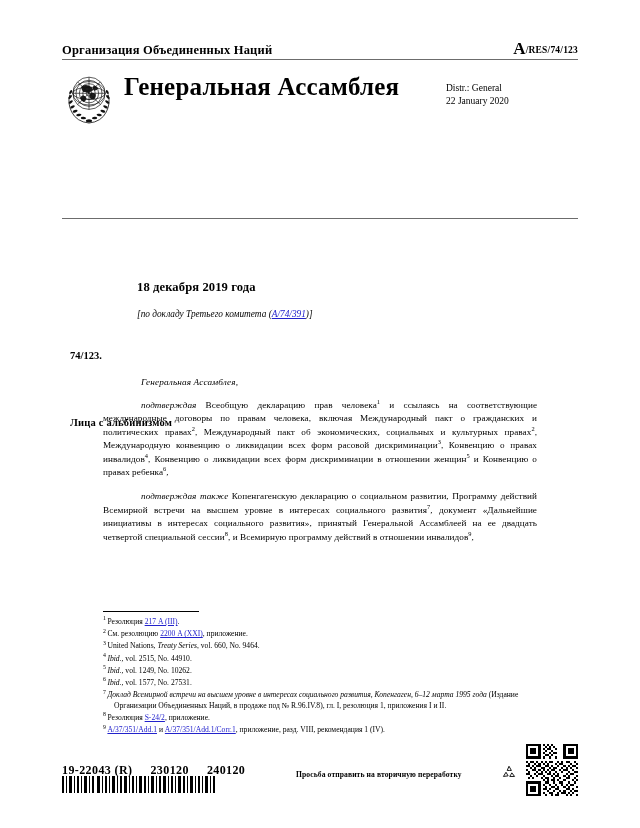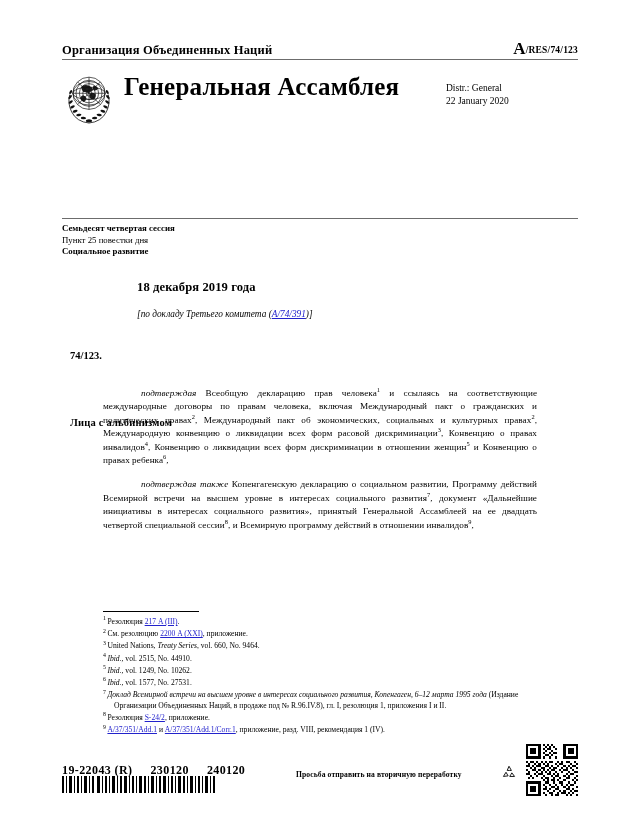--- a/index.html
+++ b/index.html
@@ -296,39 +296,35 @@
       </div>
       <div class="ga-title">Генеральная Ассамблея</div>
       <div class="distr">
         <div>Distr.: General</div>
         <div>22 January 2020</div>
       </div>
     </div>
   </div>
 
   <div class="rule-session"></div>
-  <div class="session">
-    <div class="b">Семьдесят четвертая сессия</div>
-    <div>Пункт 25 повестки дня</div>
-    <div class="b">Социальное развитие</div>
-  </div>
 
   <div class="res-head">
     <div class="res-title">
       <div>18 декабря 2019 года</div>
     </div>
     <div class="res-source"><span>[</span><span>по докладу Третьего комитета (</span><a class="lnk" href="#">A/74/391</a><span>)]</span></div>
   </div>
 
   <div class="res-no-row">
     <div class="res-no">74/123.</div>
     <div class="res-subject">Лица с альбинизмом</div>
   </div>
 
   <div class="body">
+    <div class="ga-lead">Генеральная Ассамблея,</div>
 
     <p class="para"><i>подтверждая</i><span> Всеобщую декларацию прав человека</span><sup>1</sup><span> и ссылаясь на соответствующие международные договоры по правам человека, включая Международный пакт о гражданских и политических правах</span><sup>2</sup><span>, Международный пакт об экономических, социальных и культурных правах</span><sup>2</sup><span>, Международную конвенцию о ликвидации всех форм расовой дискриминации</span><sup>3</sup><span>, Конвенцию о правах инвалидов</span><sup>4</sup><span>, Конвенцию о ликвидации всех форм дискриминации в отношении женщин</span><sup>5</sup><span> и Конвенцию о правах ребенка</span><sup>6</sup><span>,</span></p>
 
     <p class="para"><i>подтверждая также</i><span> Копенгагенскую декларацию о социальном развитии, Программу действий Всемирной встречи на высшем уровне в интересах социального развития</span><sup>7</sup><span>, документ «Дальнейшие инициативы в интересах социального развития», принятый Генеральной Ассамблеей на ее двадцать четвертой специальной сессии</span><sup>8</sup><span>, и Всемирную программу действий в отношении инвалидов</span><sup>9</sup><span>,</span></p>
   </div>
 
   <div class="fn-rule"></div>
   <div class="footnotes">
 
     <span class="fn"><span class="fnum">1</span><span>Резолюция </span><a class="lnk" href="#">217 A (III)</a><span>.</span></span>

